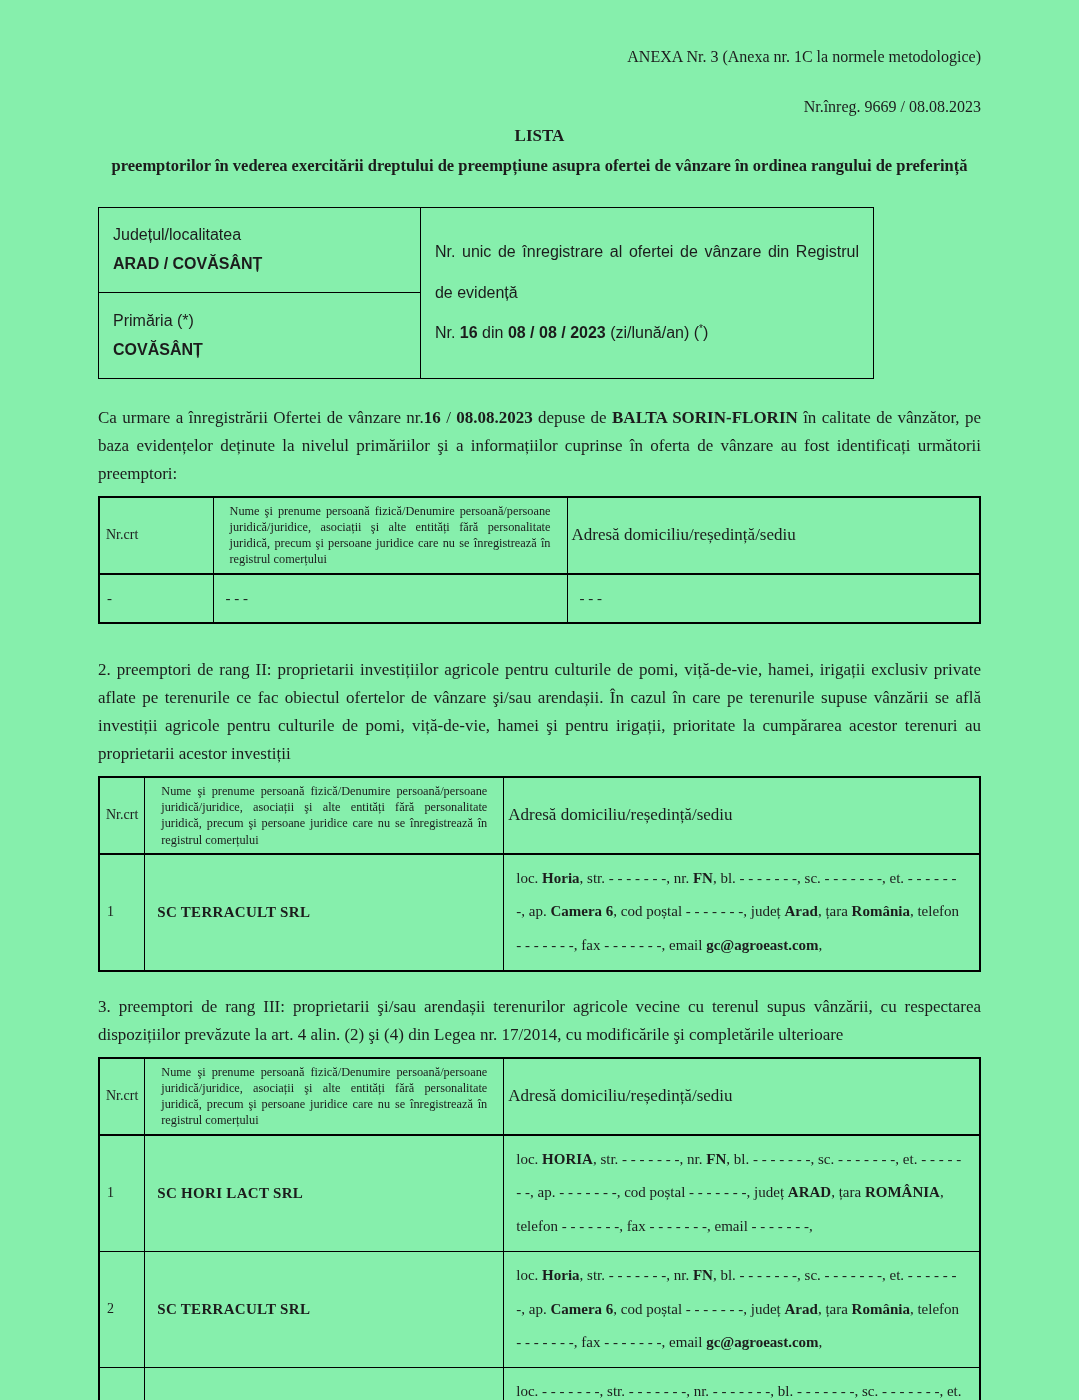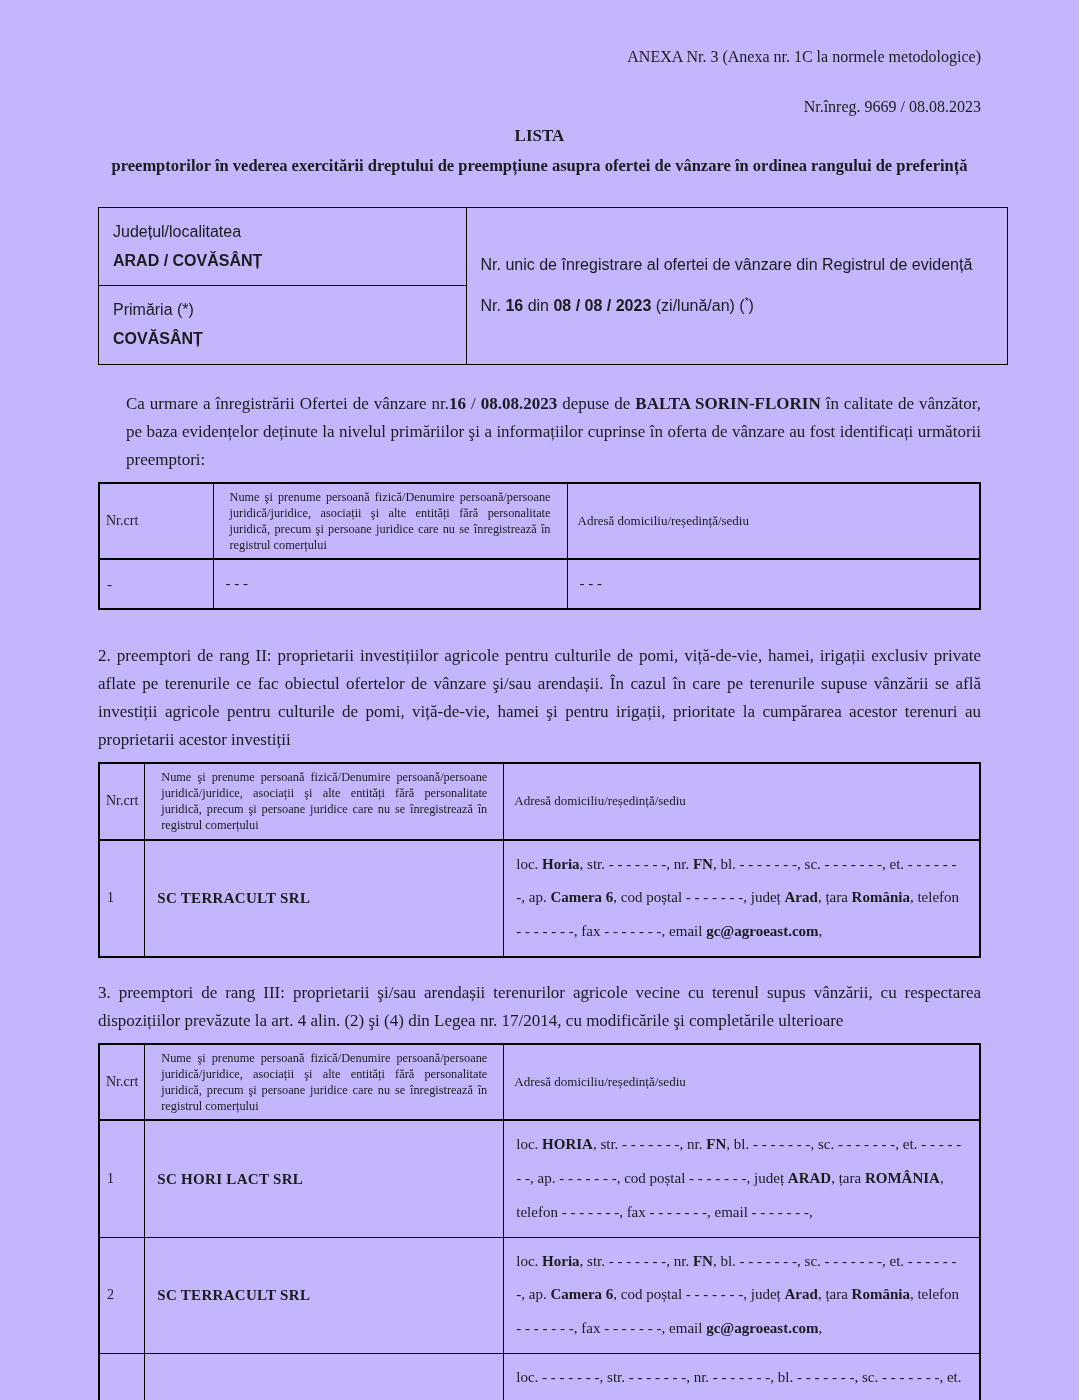--- a/index.html
+++ b/index.html
@@ -1,55 +1,55 @@
 <!DOCTYPE html>
 <html><head>
 <meta charset="utf-8">
 <style>
   * { margin:0; padding:0; box-sizing:border-box; }
   html,body { background:#ffffff; }
   .page {
-    position:relative; width:1079px; height:1400px; background:#c4b5fd;
+    position:relative; width:1079px; height:1400px; background:#86efac;
     font-family:"Liberation Serif", serif; color:#1c1c1c; overflow:hidden;
   }
   .content { margin:0 98px; width:883px; }
 
   .anexa-line { padding-top:48px; text-align:right; font-size:16px; }
   .reg-line   { margin-top:32px; text-align:right; font-size:16px; }
   .doc-title  { margin-top:10px; text-align:center; font-weight:bold; font-size:17px; }
   .doc-subtitle { margin-top:7px; text-align:center; font-weight:bold; font-size:16.5px; line-height:1.62; }
 
   
   .info-table {
-    margin-top:27px; width:910px; border-collapse:collapse;
+    margin-top:27px; width:776px; border-collapse:collapse;
     font-family:"Liberation Sans", sans-serif; font-size:16px;
   }
   .info-table td { border:1.5px solid #000; vertical-align:middle; }
   .it-left  { width:357px; padding:10px 14px; height:69px; }
   .it-left .it-label { line-height:1.8; }
   .it-left .it-value { font-weight:bold; line-height:1.8; }
   .it-right { width:526px; padding:24px 14px; }
   .it-reg-text  { text-align:justify; line-height:2.55; }
   .it-reg-num   { line-height:2.55; }
   sup { font-size:10px; vertical-align:super; line-height:0; }
 
   .para { font-size:17px; line-height:1.64; text-align:justify; }
-  .intro { margin-top:25px;margin-left:28px; }
+  .intro { margin-top:25px; }
   .sec-heading { font-size:17px; line-height:1.64; text-align:justify; }
   .mt-sec { margin-top:32px; }
   .mt-sec2 { margin-top:21px; }
 
   
   .rank-table { width:883px; border-collapse:collapse; margin-top:8px; }
   .rank-table td { border:1px solid #000; vertical-align:middle; }
   .rank-table { border:2px solid #000; }
   .rank-table tr.thead td { border-bottom-width:2px; }
   .hdr-nr   { font-size:14px; padding:12px 6px; }
   .hdr-name { font-size:12.3px; line-height:1.32; text-align:justify; padding:5px 16px; vertical-align:middle; }
-  .hdr-addr { font-size:13px; padding:4px 10px; }
+  .hdr-addr { font-size:17px; padding:4px 4px; }
   .w1-nr { width:114px; } .w1-name { width:354px; }
   .wn-nr { width:43px; }  .wn-name { width:359px; }
   .cell-nr   { font-size:14px; padding:4px 7px; }
   .cell-name { font-size:15px; font-weight:bold; padding:0 12px; letter-spacing:0.3px; }
   .cell-addr { font-size:15px; line-height:2.25; padding:7px 12px; vertical-align:middle; }
   .row-dash td { height:44px; font-size:15px; }
 </style>
 </head>
 <body>
 

